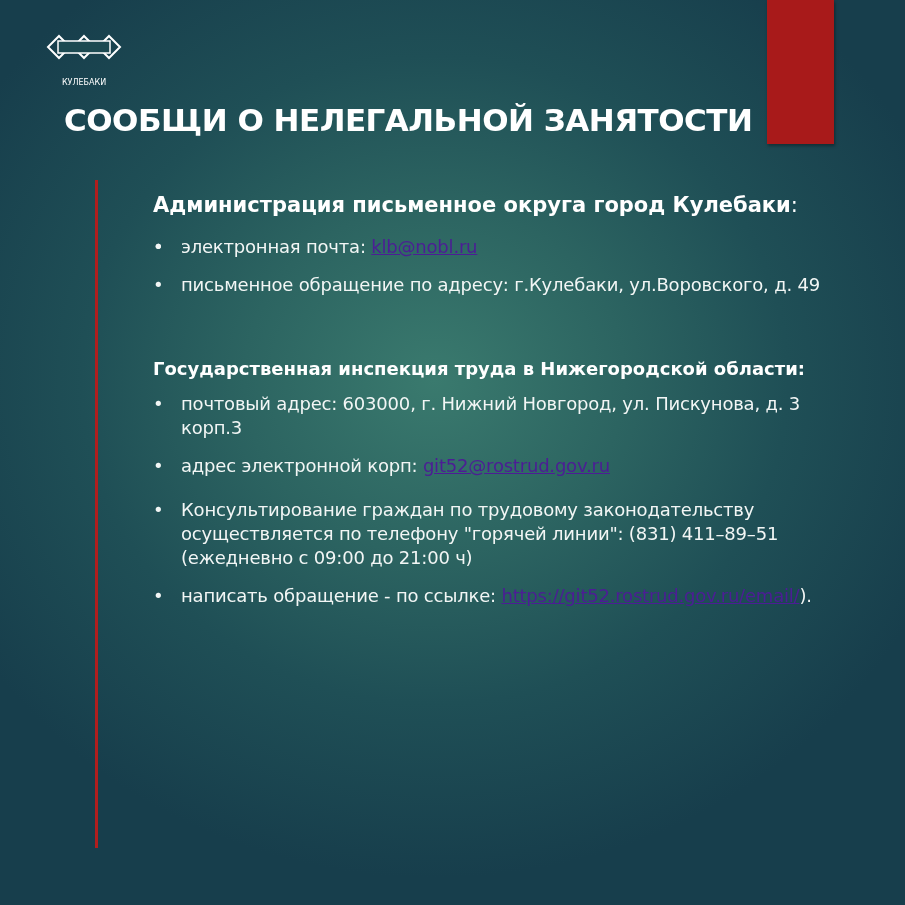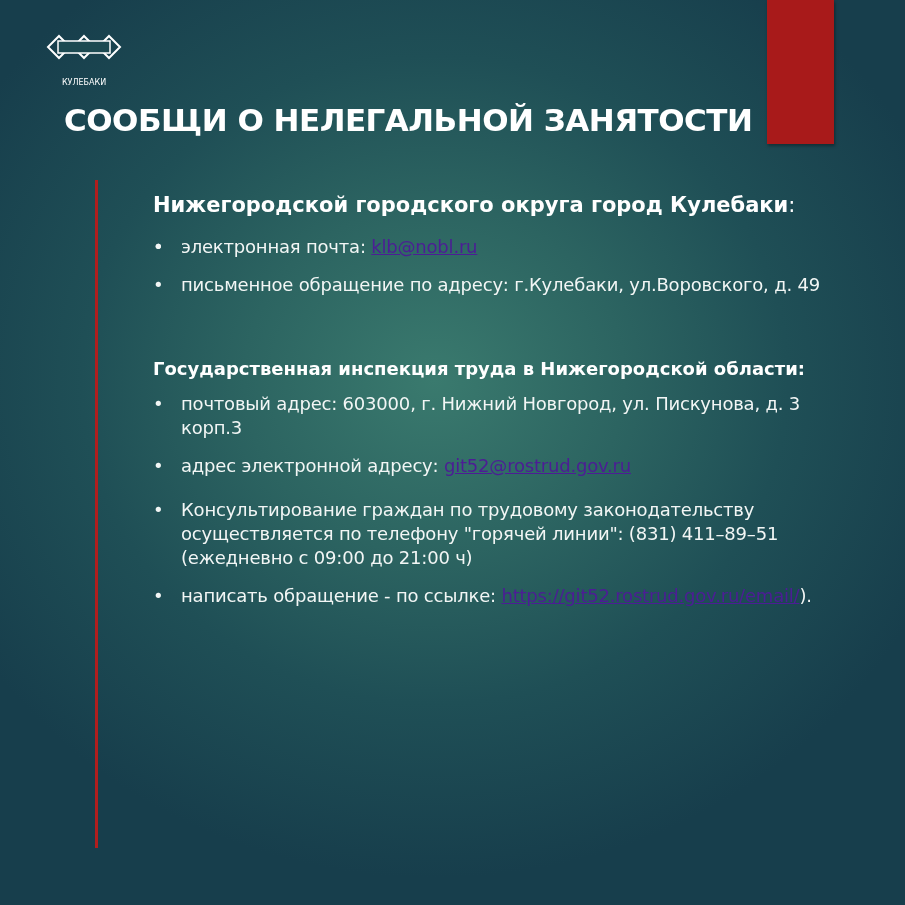--- a/index.html
+++ b/index.html
@@ -37,29 +37,29 @@
   <span style="position:absolute;left:14px;top:8px;width:48px;text-align:center;font-size:8px;line-height:10px;color:#fff;font-family:'DejaVu Sans',sans-serif;margin-top:36px;">КУЛЕБАКИ</span>
 </div>
 
 <div class="red-bar"></div>
 
 <h1 class="title" style="margin:10px;">СООБЩИ О НЕЛЕГАЛЬНОЙ ЗАНЯТОСТИ</h1>
 
 <div class="vline"></div>
 
 <div class="content">
-  <div class="section-head"><span>Нижегородской городского округа город Кулебаки</span><span style="font-weight:normal">:</span></div>
+  <div class="section-head"><span>Администрация письменное округа город Кулебаки</span><span style="font-weight:normal">:</span></div>
   <ul class="bullets">
     <li><span class="dot">•</span></li>
     <li><span class="dot">•</span><span>электронная почта: </span><a class="link">klb@nobl.ru</a></li>
     <li><span class="dot">•</span><span>письменное обращение по адресу: г.Кулебаки, ул.Воровского, д. 49</span></li>
   </ul>
 
   <div class="gap"></div>
 
   <div class="section-head small">Государственная инспекция труда в Нижегородской области:</div>
   <ul class="bullets">
     <li><span class="dot">•</span><span>почтовый адрес: 603000, г. Нижний Новгород, ул. Пискунова, д. 3 корп.3</span></li>
-    <li style="margin-bottom:20px"><span class="dot">•</span><span>адрес электронной адресу: </span><a class="link">git52@rostrud.gov.ru</a></li>
+    <li style="margin-bottom:20px"><span class="dot">•</span><span>адрес электронной корп: </span><a class="link">git52@rostrud.gov.ru</a></li>
     <li><span class="dot">•</span><span>Консультирование граждан по трудовому законодательству осуществляется по телефону "горячей линии": (831) 411–89–51 (ежедневно с 09:00 до 21:00 ч)</span></li>
     <li><span class="dot">•</span><span>написать обращение - по ссылке: </span><a class="link">https://git52.rostrud.gov.ru/email/</a><span>).</span></li>
   </ul>
 </div>
 
 </body></html>

